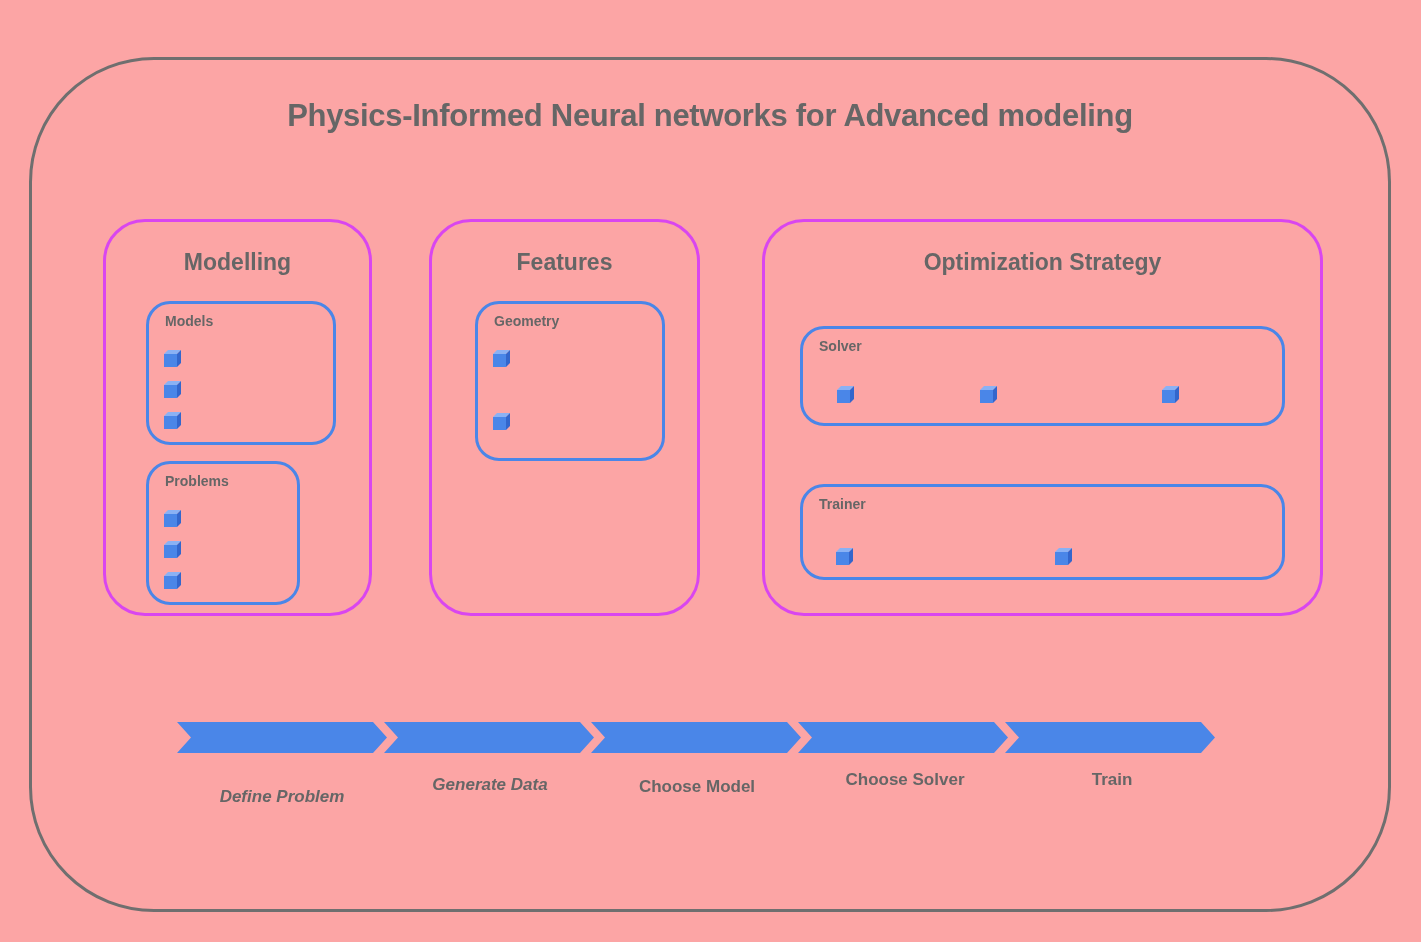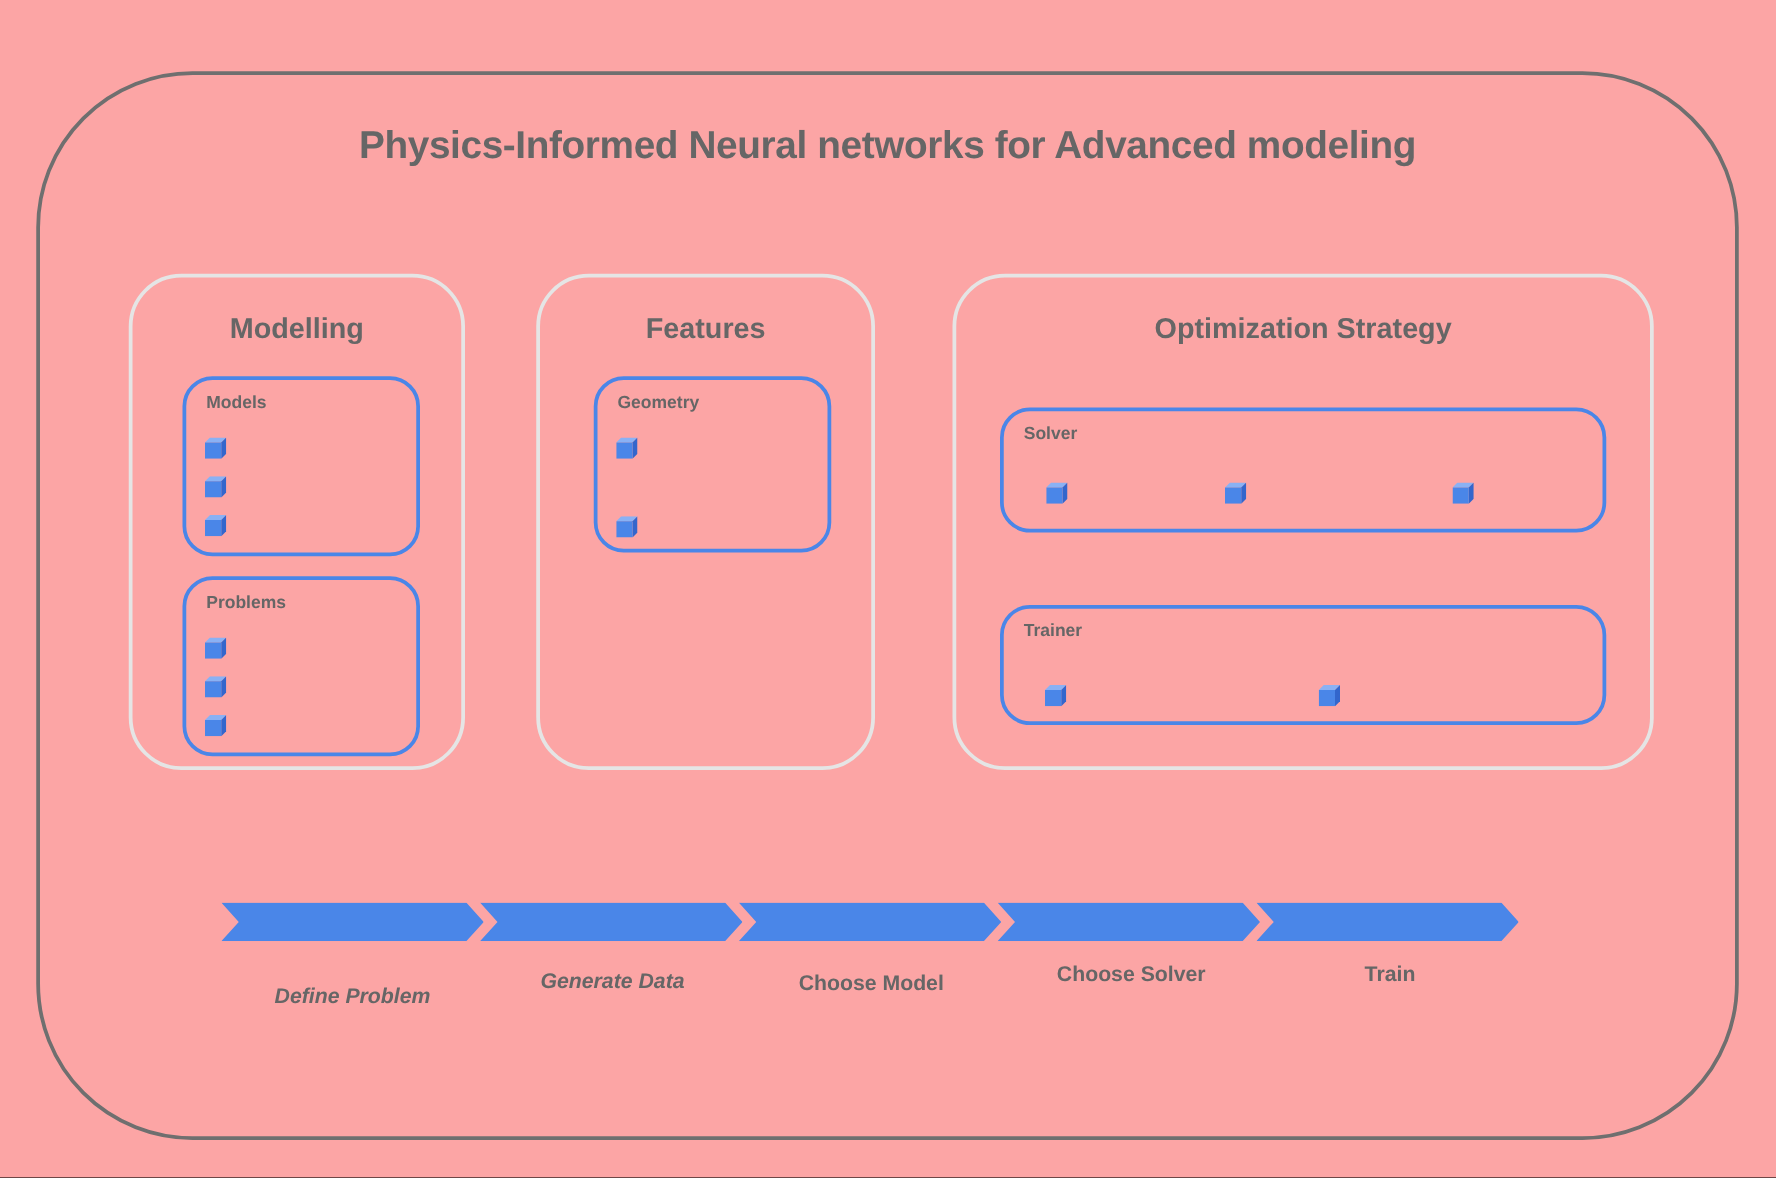--- a/index.html
+++ b/index.html
@@ -16,42 +16,42 @@
   }
   .main-title{
     position:absolute;left:29px;top:98px;width:1362px;
     text-align:center;font-size:31px;font-weight:700;color:#666666;
     letter-spacing:-0.3px;
   }
 
   
   .group{
     position:absolute;top:219px;height:397px;box-sizing:border-box;
-    border:3px solid #e5e5e5;border-radius:42px;
+    border:3px solid #d946ef;border-radius:42px;
   }
   .group.modelling{left:103px;width:269px;}
   .group.features{left:429px;width:271px;}
   .group.optimization{left:762px;width:561px;}
   .group-title{
     position:absolute;left:0;top:27px;width:100%;text-align:center;
     font-size:23px;font-weight:700;color:#666666;
   }
 
   
   .bluebox{
     position:absolute;box-sizing:border-box;
     border:3px solid #4a86e8;border-radius:24px;
   }
   .bluebox .box-title{
     position:absolute;left:16px;top:9px;width:100%;
     font-size:14px;font-weight:700;color:#666666;
   }
   .bb-models   {left:40px;top:79px; width:190px;height:144px;}
-  .bb-problems {left:40px;top:239px;width:190px;height:144px;}
-  .bb-geometry {left:43px;top:79px; width:190px;height:141px;}
+  .bb-problems {left:40px;top:239px;width:154px;height:144px;}
+  .bb-geometry {left:43px;top:79px; width:190px;height:160px;}
   .bb-callbacks{left:43px;top:239px;width:190px;height:144px;}
   .bb-solver   {left:35px;top:104px;width:485px;height:100px;}
   .bb-trainer  {left:35px;top:262px;width:485px;height:96px;}
 
   
   .bullets-v{position:absolute;left:15px;top:46px;display:flex;flex-direction:column;gap:14px;}
   .bullets-v.spread{gap:46px;}
   .bullets-h{position:absolute;left:0;top:57px;width:100%;height:17px;}
   .bullets-h .cube{position:absolute;top:0;}
   .bb-trainer .bullets-h{top:61px;}

